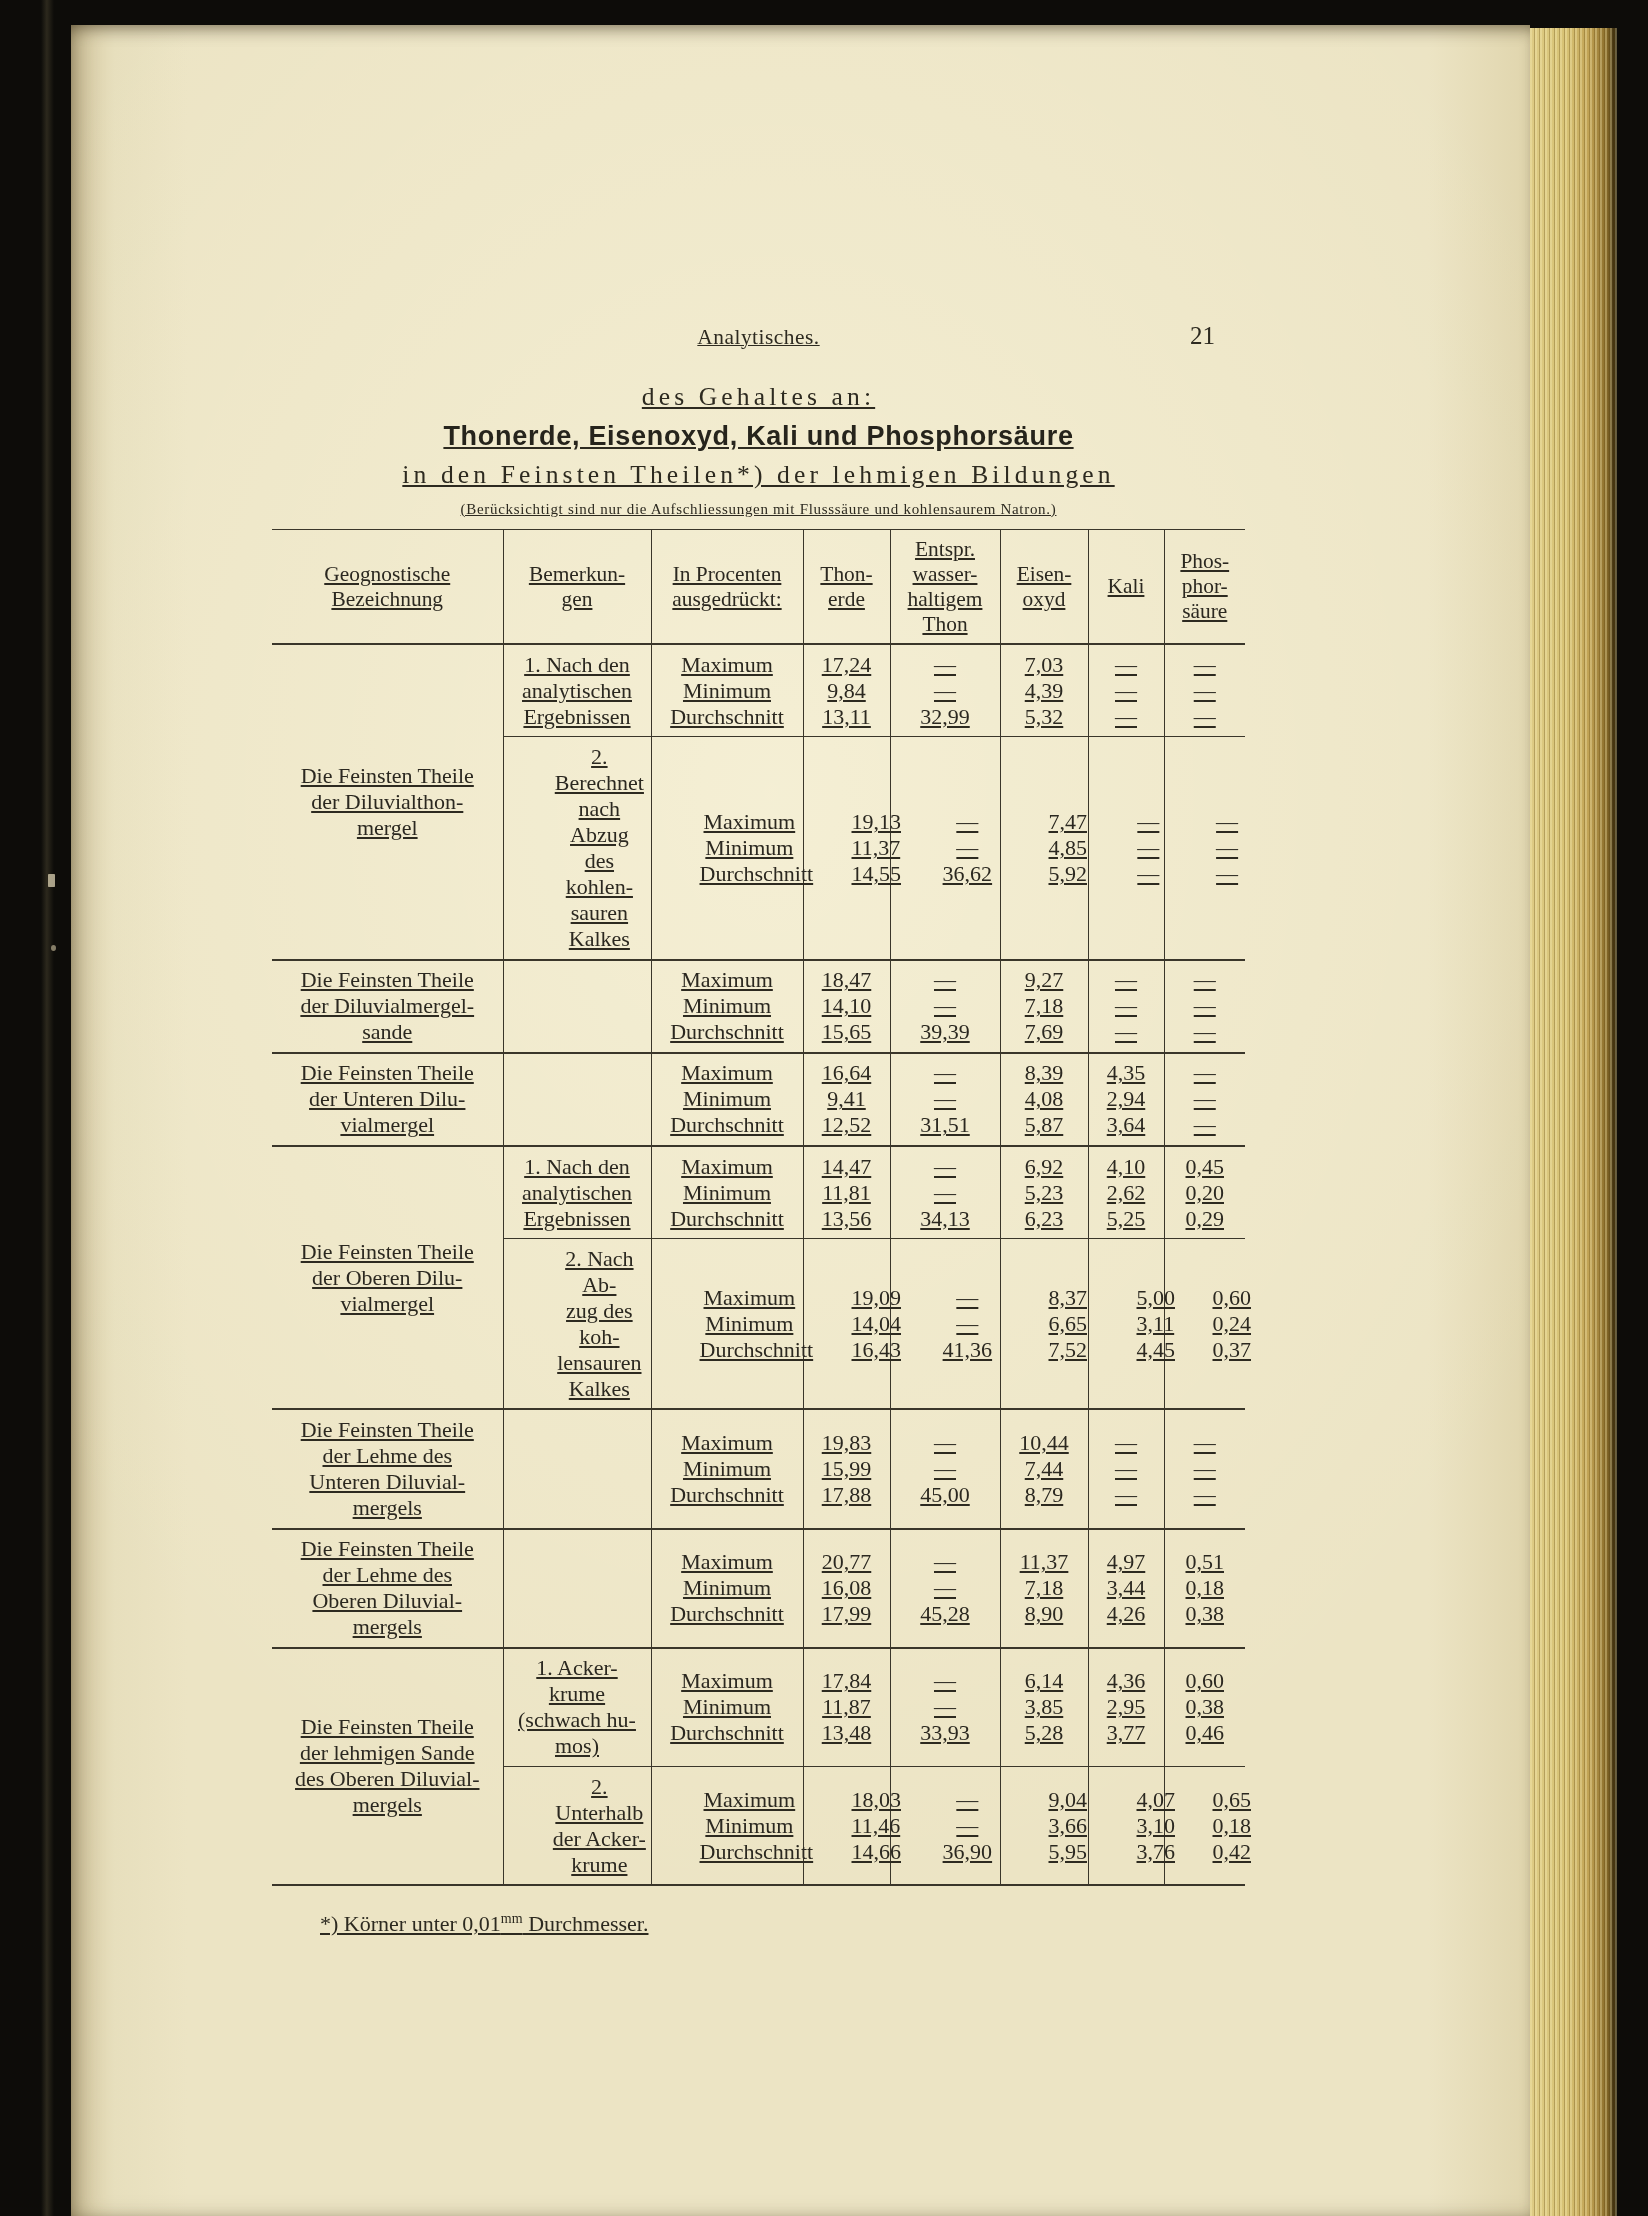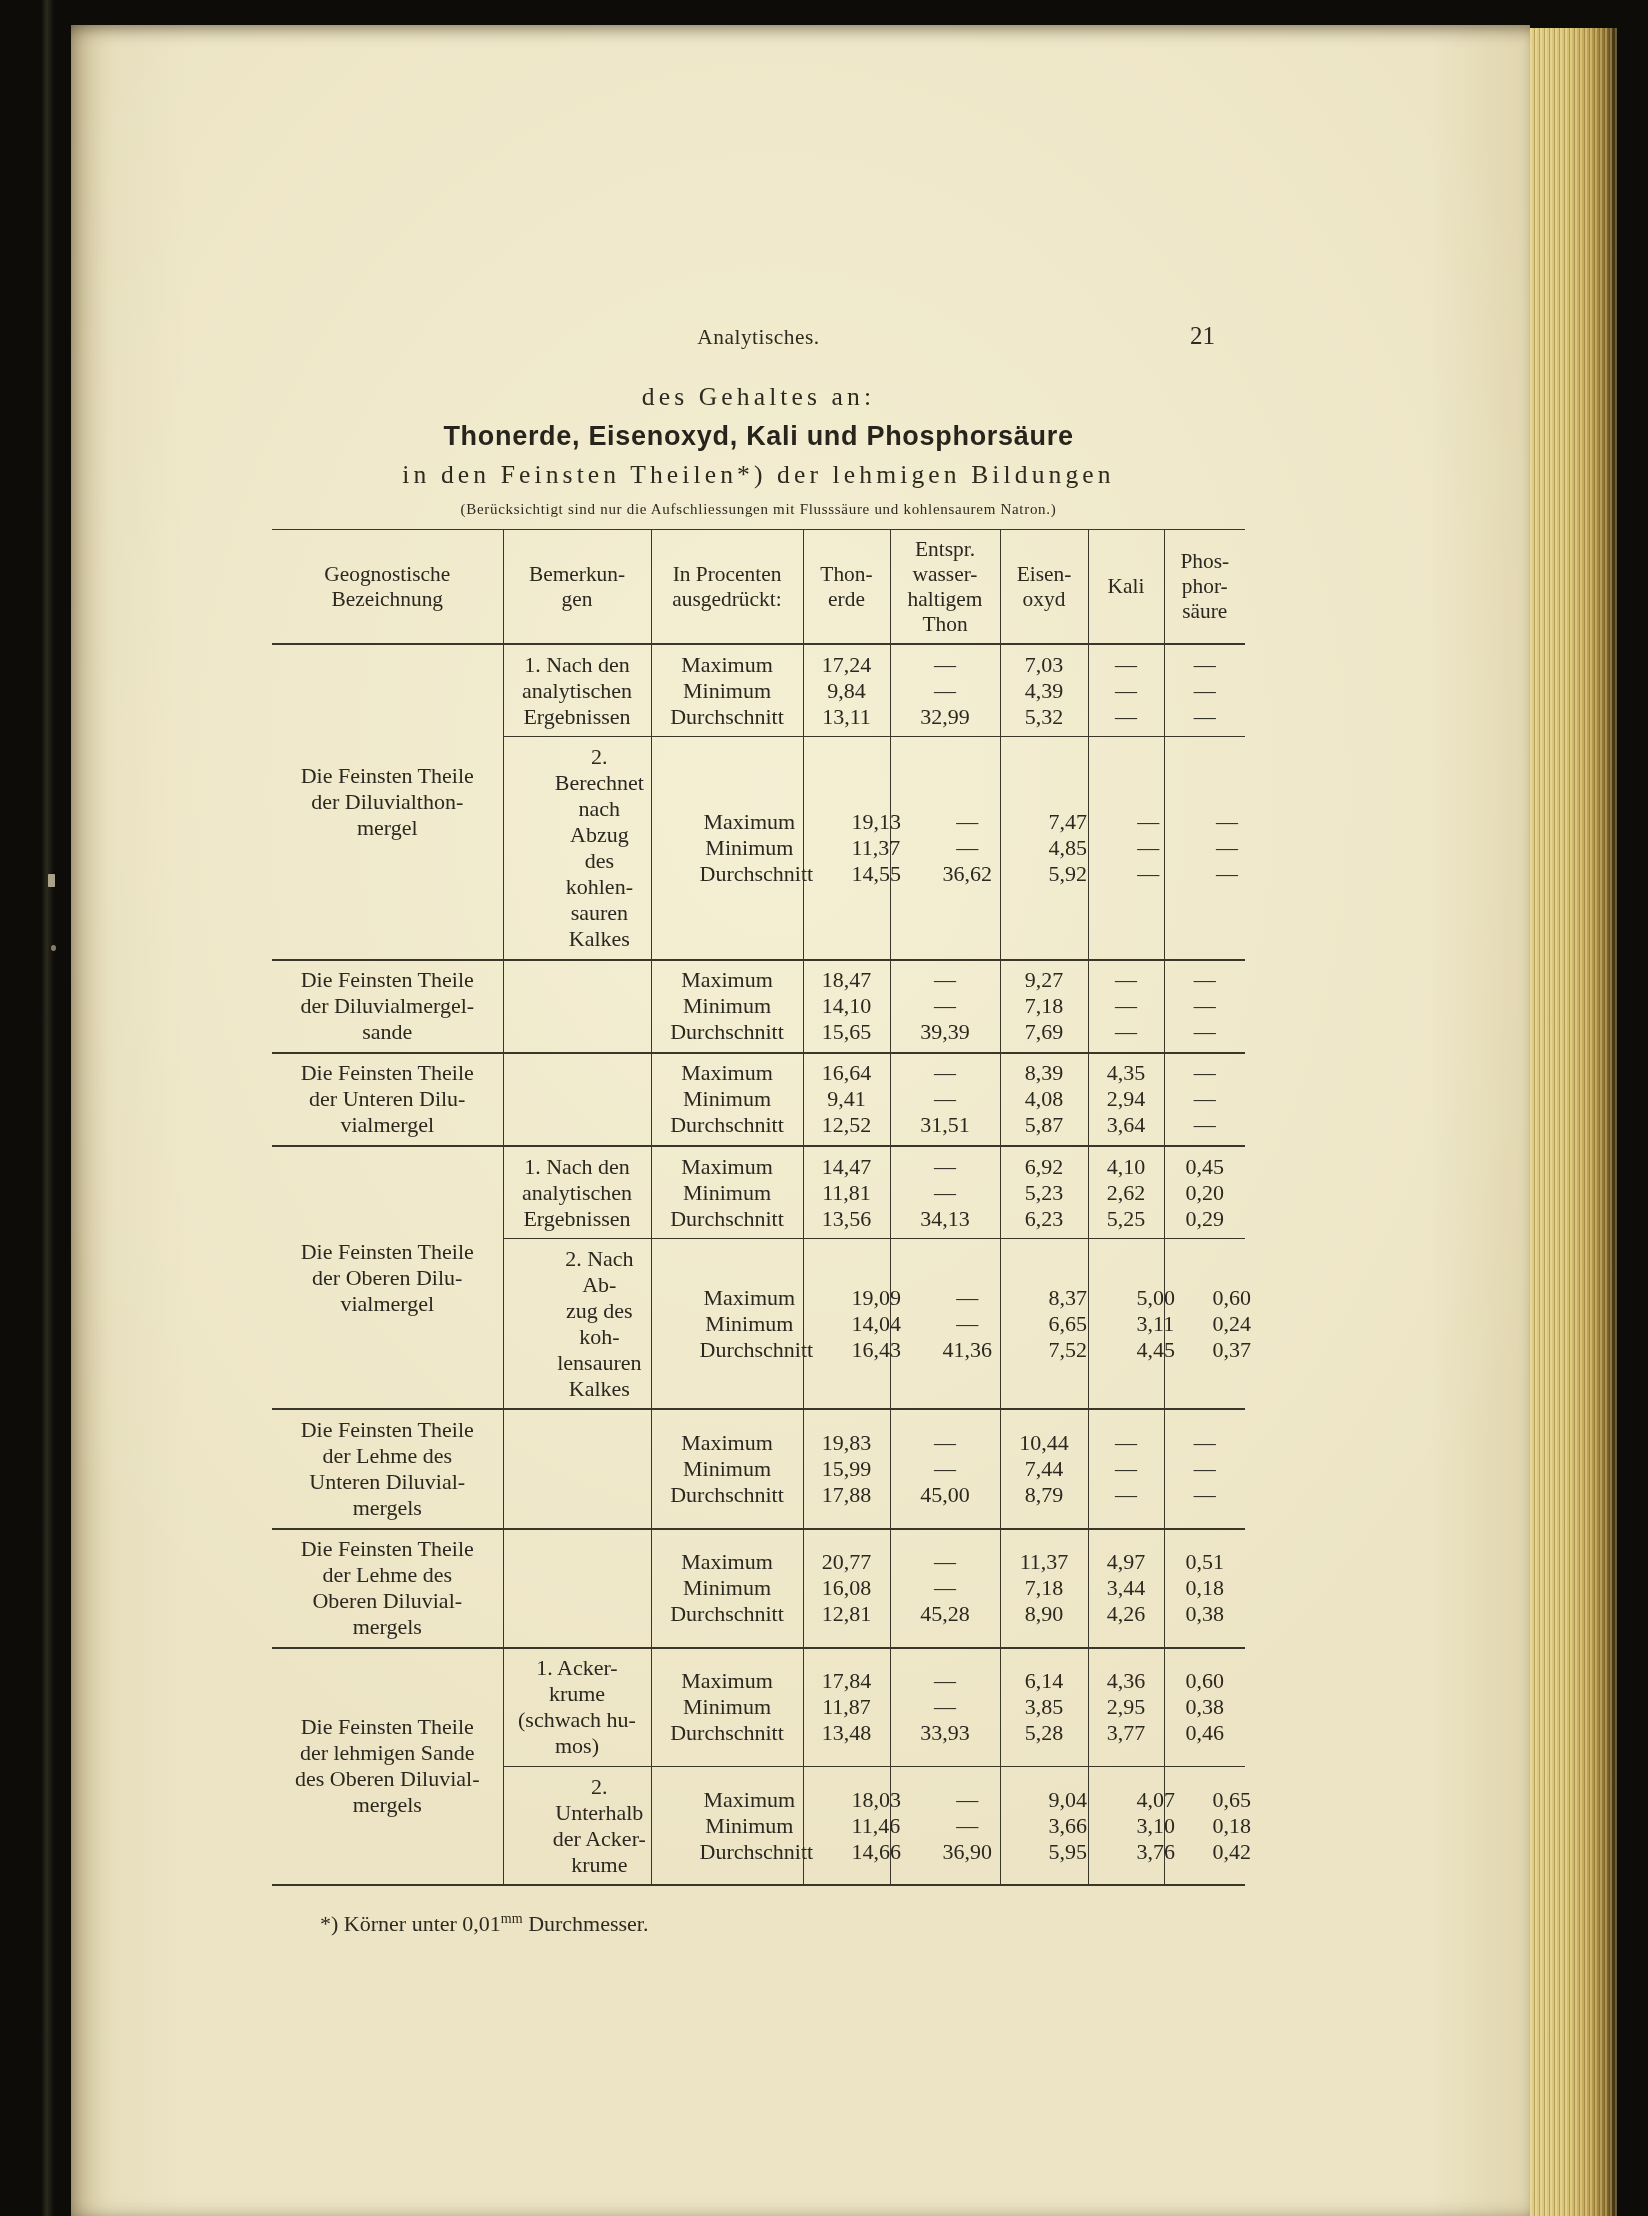--- a/index.html
+++ b/index.html
@@ -39,21 +39,21 @@
   .page-edges {
     position: absolute; left: 1530px; top: 28px; width: 87px; height: 2188px;
     background:
       repeating-linear-gradient(90deg,
         rgba(255,246,196,0.28) 0 1.6px,
         rgba(0,0,0,0) 1.6px 4.1px,
         rgba(100,75,20,0.32) 4.1px 5px),
       linear-gradient(90deg, #decc85 0%, #d7c274 42%, #c0a254 68%, #8a6d2a 88%, #221a07 100%);
   }
 
-  .content { position: absolute; left: 201px; top: 0; width: 973px; color: #2d2a20; }
+  .content { position: absolute; left: 201px; top: 0; width: 973px; color: #2d2a20; text-decoration: underline; }
 
   .running-head-row { position: relative; margin-top: 300px; text-align: center; }
   .running-head { font-size: 21.4px; letter-spacing: 0.5px; }
   .page-number { position: absolute; right: 30px; top: -3.3px; font-size: 25px; }
 
   .title { margin-top: 28px; text-align: center; }
   .t-spaced { font-size: 25.6px; letter-spacing: 4.1px; line-height: 38px; white-space: nowrap; }
   .t-bold {
     font-family: "Liberation Sans", "DejaVu Sans", sans-serif;
     font-weight: 700; font-size: 27px; letter-spacing: 0.7px; line-height: 40px;
@@ -411,21 +411,21 @@
 mergels</td>
               <td class="c-remark"></td>
               <td class="c-label">
                 <div>Maximum</div>
                 <div>Minimum</div>
                 <div>Durchschnitt</div>
               </td>
               <td class="c-num">
                 <div>20,77</div>
                 <div>16,08</div>
-                <div>12,81</div>
+                <div>17,99</div>
               </td>
               <td class="c-num">
                 <div>—</div>
                 <div>—</div>
                 <div>45,28</div>
               </td>
               <td class="c-num">
                 <div>11,37</div>
                 <div>7,18</div>
                 <div>8,90</div>

